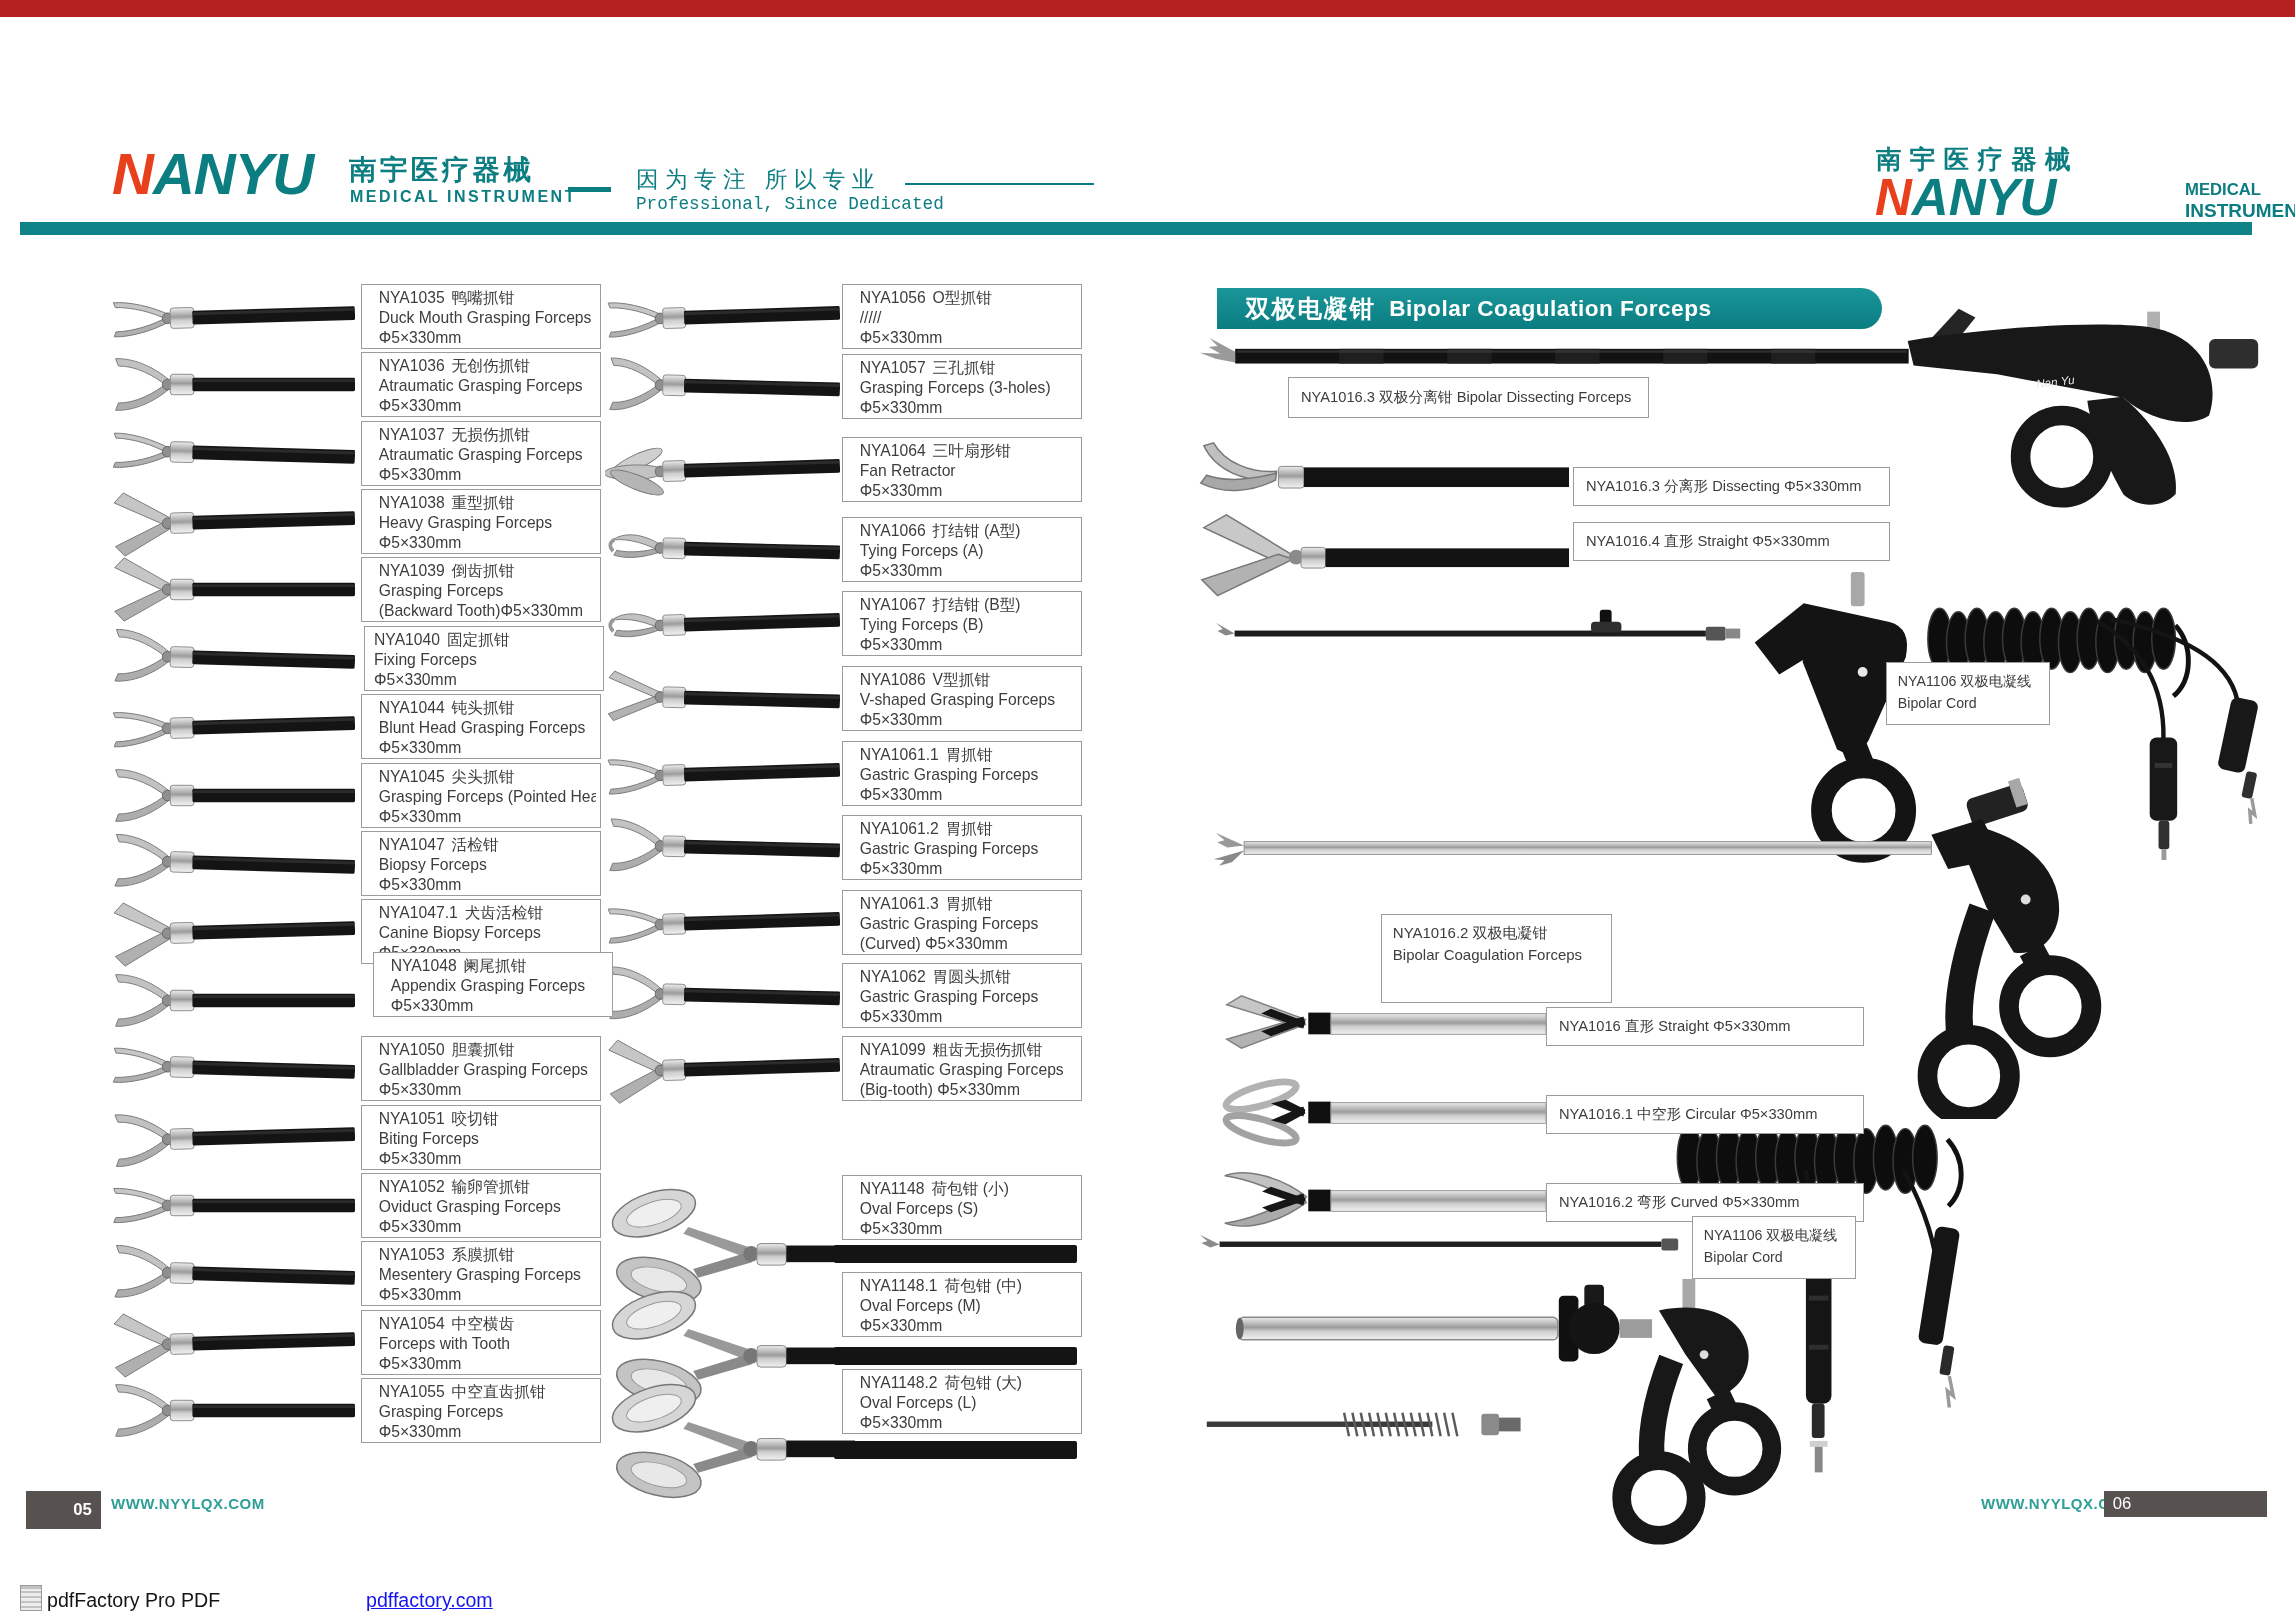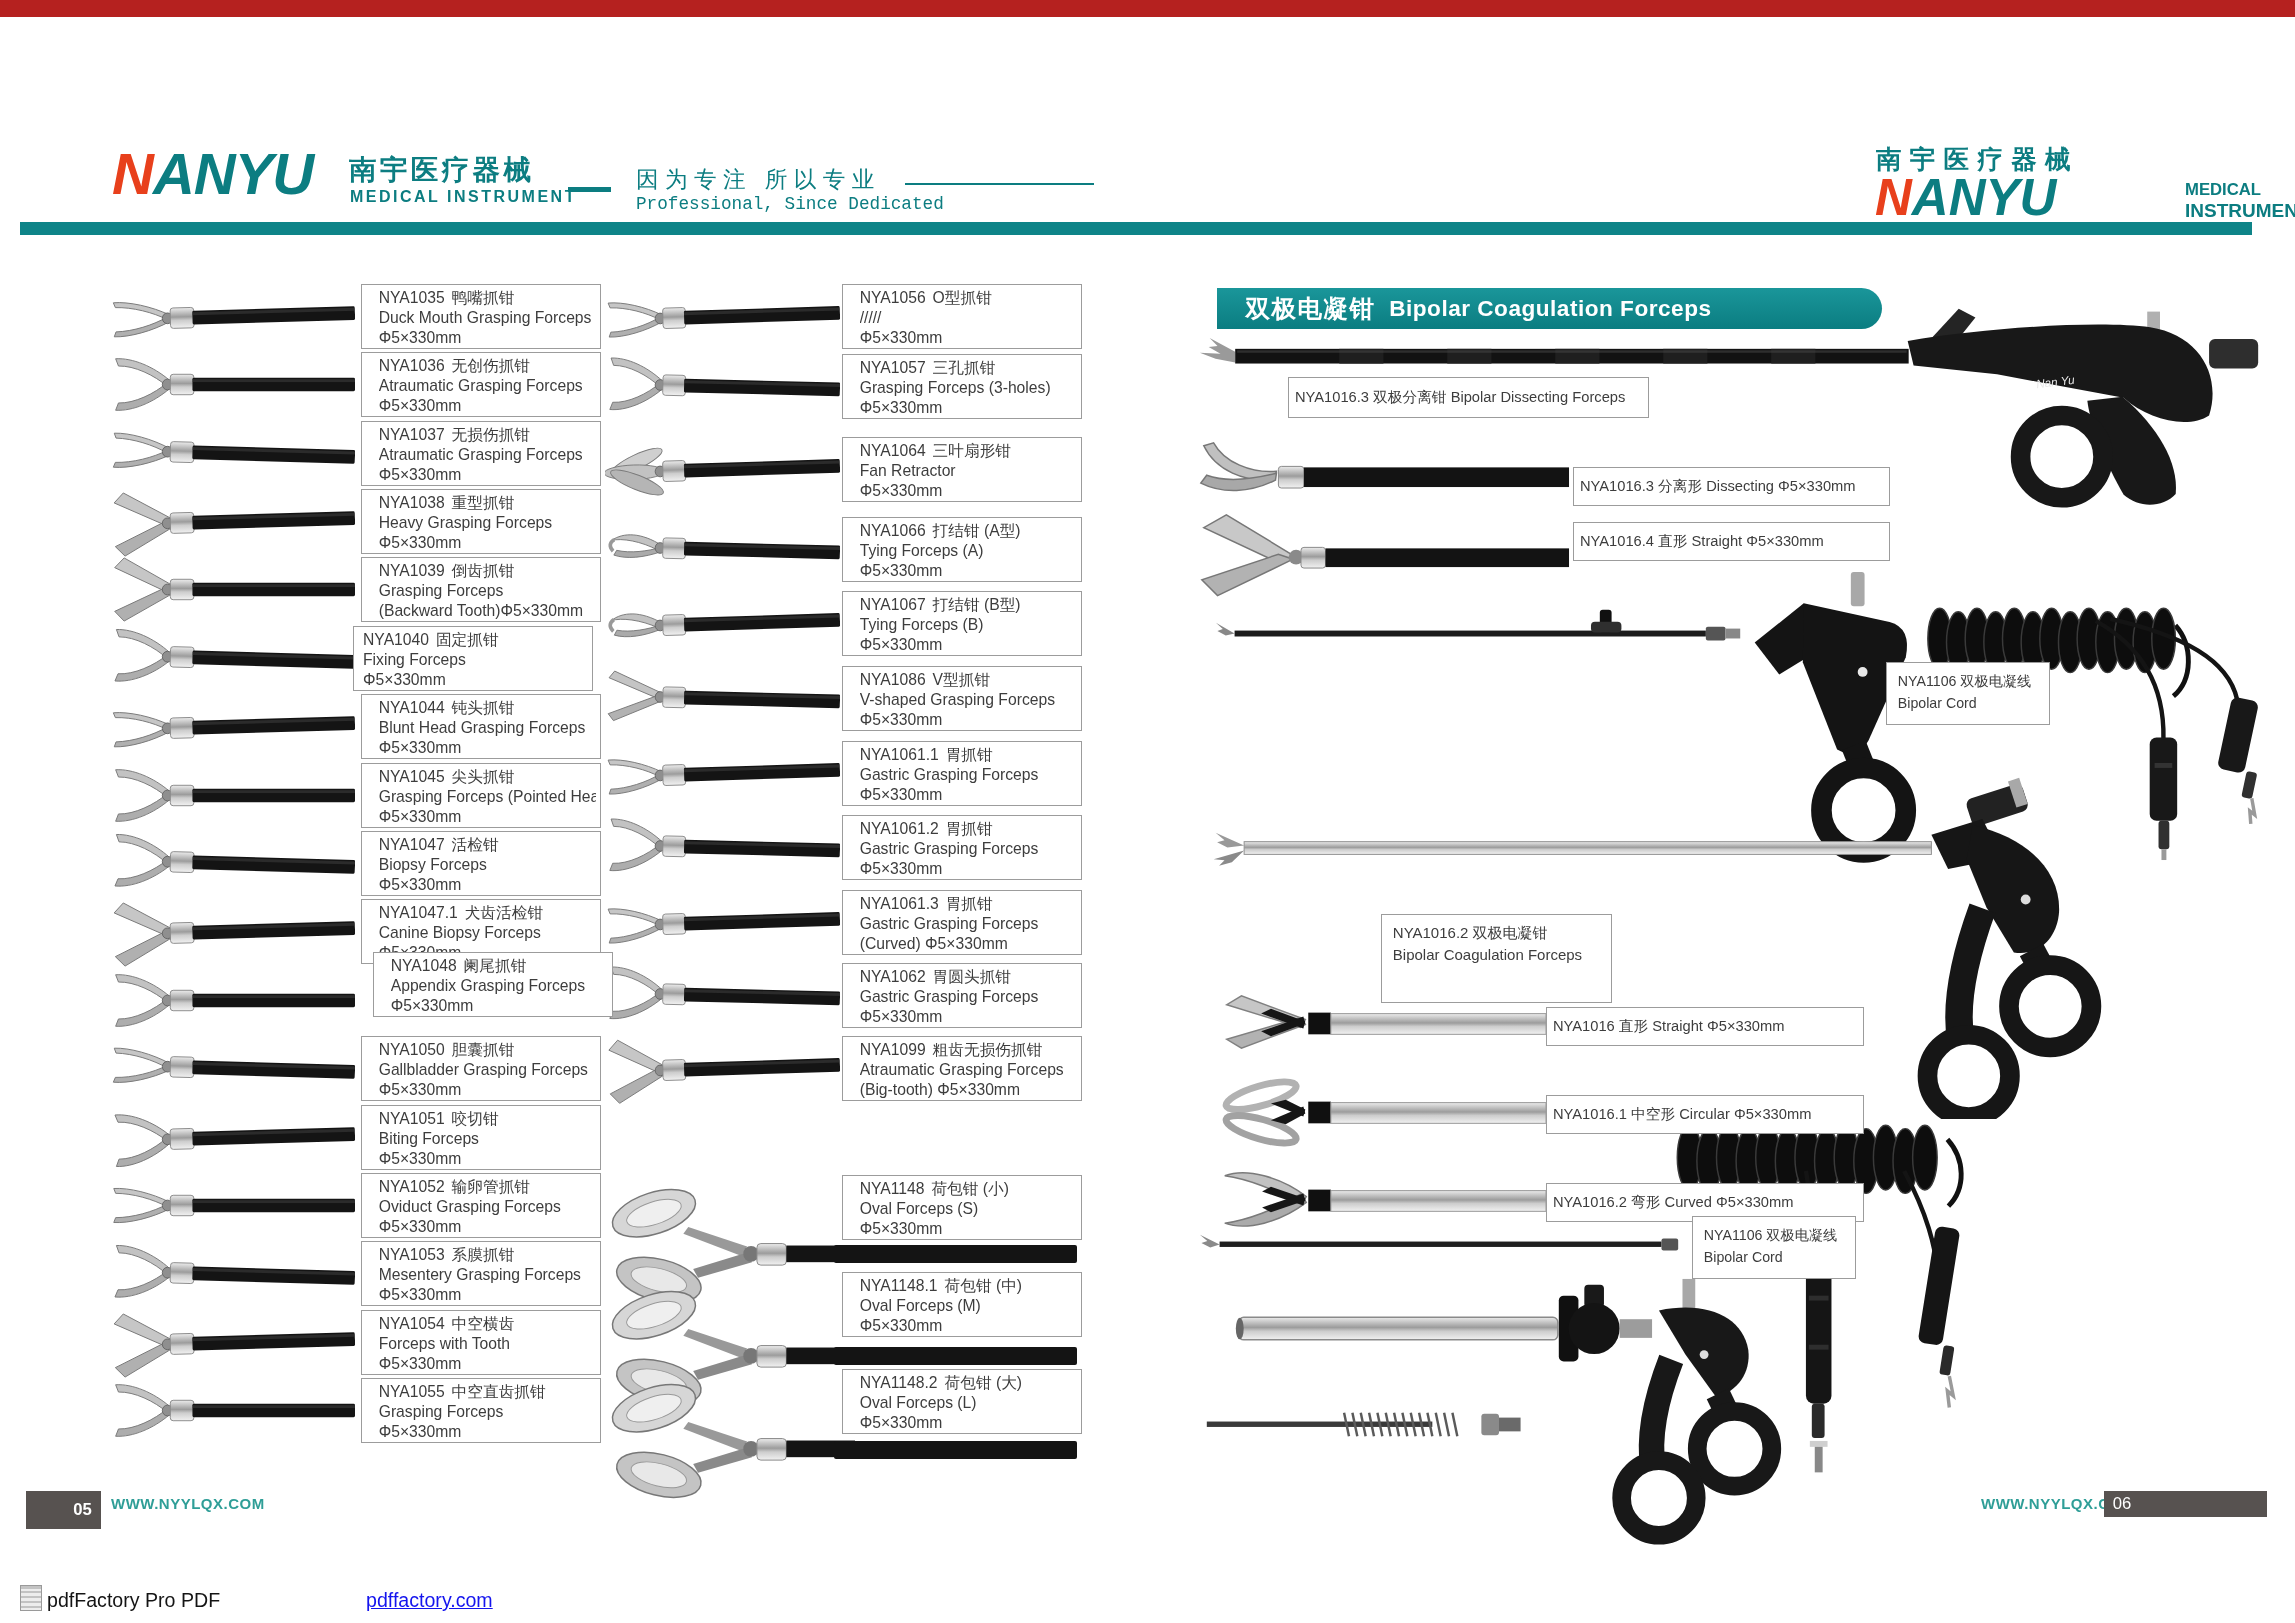--- a/index.html
+++ b/index.html
@@ -34,21 +34,21 @@
   .inst svg{width:100%;height:100%;display:block;}
   .shaft-bar{position:absolute;height:17.7px;background:#141414;z-index:1;border-radius:2px;}
 
   
   #banner{left:1217px;top:288px;width:665px;height:41px;background:linear-gradient(180deg,#1a969a,#0b7d81);
           border-radius:0 21.6px 21.6px 0;display:flex;align-items:center;gap:13.7px;padding-left:28.5px;
           box-sizing:border-box;z-index:4;}
   #banner .cn{font-size:24.5px;font-weight:bold;color:#fff;letter-spacing:1.5px;}
   #banner .en{font-size:22.6px;font-weight:bold;color:#fff;letter-spacing:0.5px;}
   .rlabel{position:absolute;background:#fff;border:1px solid #9c9c9c;box-sizing:border-box;color:#3d3d3d;z-index:5;}
-  .rlabel.single{display:flex;align-items:center;padding-left:6px;font-size:14.7px;white-space:nowrap;}
+  .rlabel.single{display:flex;align-items:center;padding-left:12px;font-size:14.7px;white-space:nowrap;}
   .rlabel.dbl{font-size:14.2px;line-height:22.6px;padding:6.9px 0 0 10.8px;}
   .rsvg{position:absolute;z-index:1;}
   .rsvg svg{width:100%;height:100%;display:block;}
   #nanyu-marking{left:2036px;top:375px;font-size:11.8px;color:#e9e9e9;font-style:italic;transform:rotate(-7deg);z-index:3;}
 
   
   #fl-box{left:25.5px;top:1491px;width:75px;height:38px;background:var(--pgbox);color:#fff;font-size:16.7px;
           display:flex;align-items:center;justify-content:flex-end;padding-right:8.8px;box-sizing:border-box;font-weight:bold;}
   #fl-url{left:111px;top:1495px;font-size:15px;font-weight:bold;color:var(--urlteal);letter-spacing:0.5px;}
   #fr-url{left:1981px;top:1495px;font-size:15px;font-weight:bold;color:var(--urlteal);letter-spacing:0.5px;}
@@ -171,21 +171,21 @@
       <div class="inst" style="left: 110px; top: 624px; width: 245px; height: 69px; transform: rotate(1.6deg);">
         <svg viewBox="0 0 520 142" preserveAspectRatio="none">
           <path d="M126,62 C92,34 48,16 12,18 L18,33 C52,32 94,52 122,75 Z" fill="#c2c2c2" stroke="#787878" stroke-width="2"></path>
           <path d="M126,80 C92,108 48,126 12,124 L18,109 C52,110 94,90 122,67 Z" fill="#adadad" stroke="#787878" stroke-width="2"></path>
           <circle cx="122" cy="71" r="11" fill="#8f8f8f" stroke="#666" stroke-width="2"></circle>
           <rect x="128" y="50" width="50" height="42" rx="6" fill="url(#gMetal)" stroke="#8a8a8a" stroke-width="2"></rect>
           <rect x="175" y="57" width="345" height="28" rx="3" fill="#141414"></rect>
           <rect x="175" y="60" width="345" height="6" fill="#3a3a3a" opacity="0.6"></rect>
         </svg>
       </div>
-      <div class="label-box" style="left: 353px; top: 626px; padding-left: 9px;">
+      <div class="label-box" style="left: 364px; top: 626px; padding-left: 9px;">
         <div><span class="code">NYA1040</span><span>固定抓钳</span></div>
         <div>Fixing Forceps</div>
         <div>Φ5×330mm</div>
       </div>
       <div class="inst" style="left: 110px; top: 692px; width: 245px; height: 69px; transform: rotate(-1.6deg);">
         <svg viewBox="0 0 520 142" preserveAspectRatio="none">
           <path d="M126,64 C90,46 40,34 8,36 L12,46 C48,46 92,58 122,74 Z" fill="#c6c6c6" stroke="#787878" stroke-width="2"></path>
           <path d="M126,78 C90,96 40,108 8,106 L12,96 C48,96 92,84 122,68 Z" fill="#b0b0b0" stroke="#787878" stroke-width="2"></path>
           <circle cx="122" cy="71" r="11" fill="#8f8f8f" stroke="#666" stroke-width="2"></circle>
           <rect x="128" y="50" width="50" height="42" rx="6" fill="url(#gMetal)" stroke="#8a8a8a" stroke-width="2"></rect>

